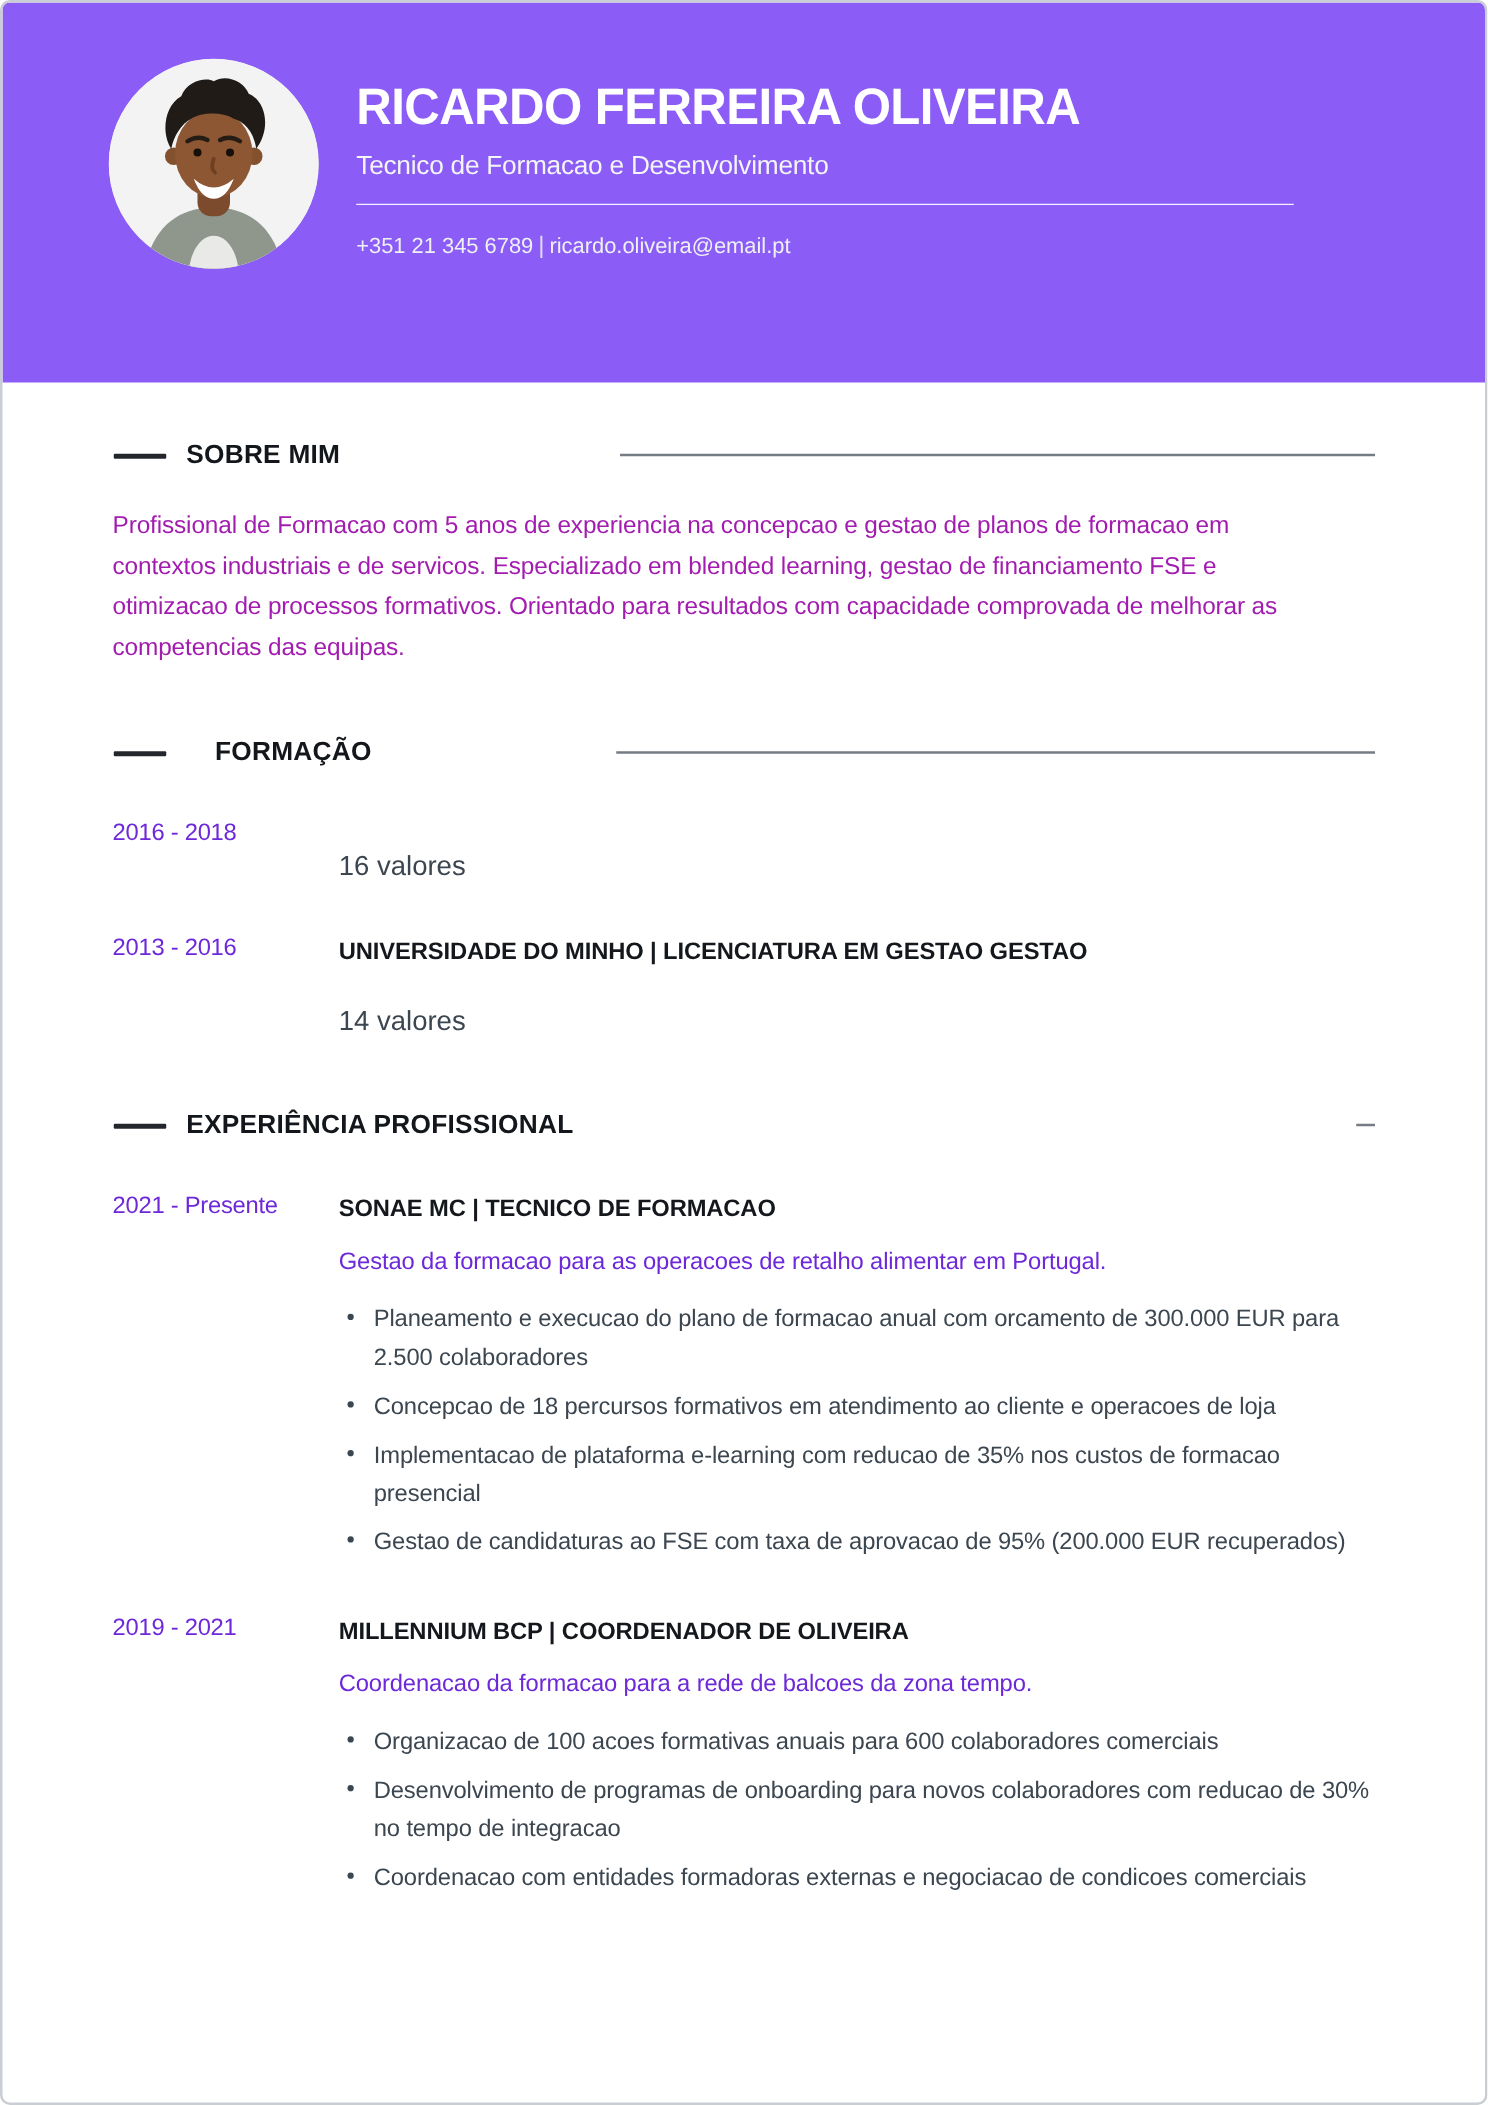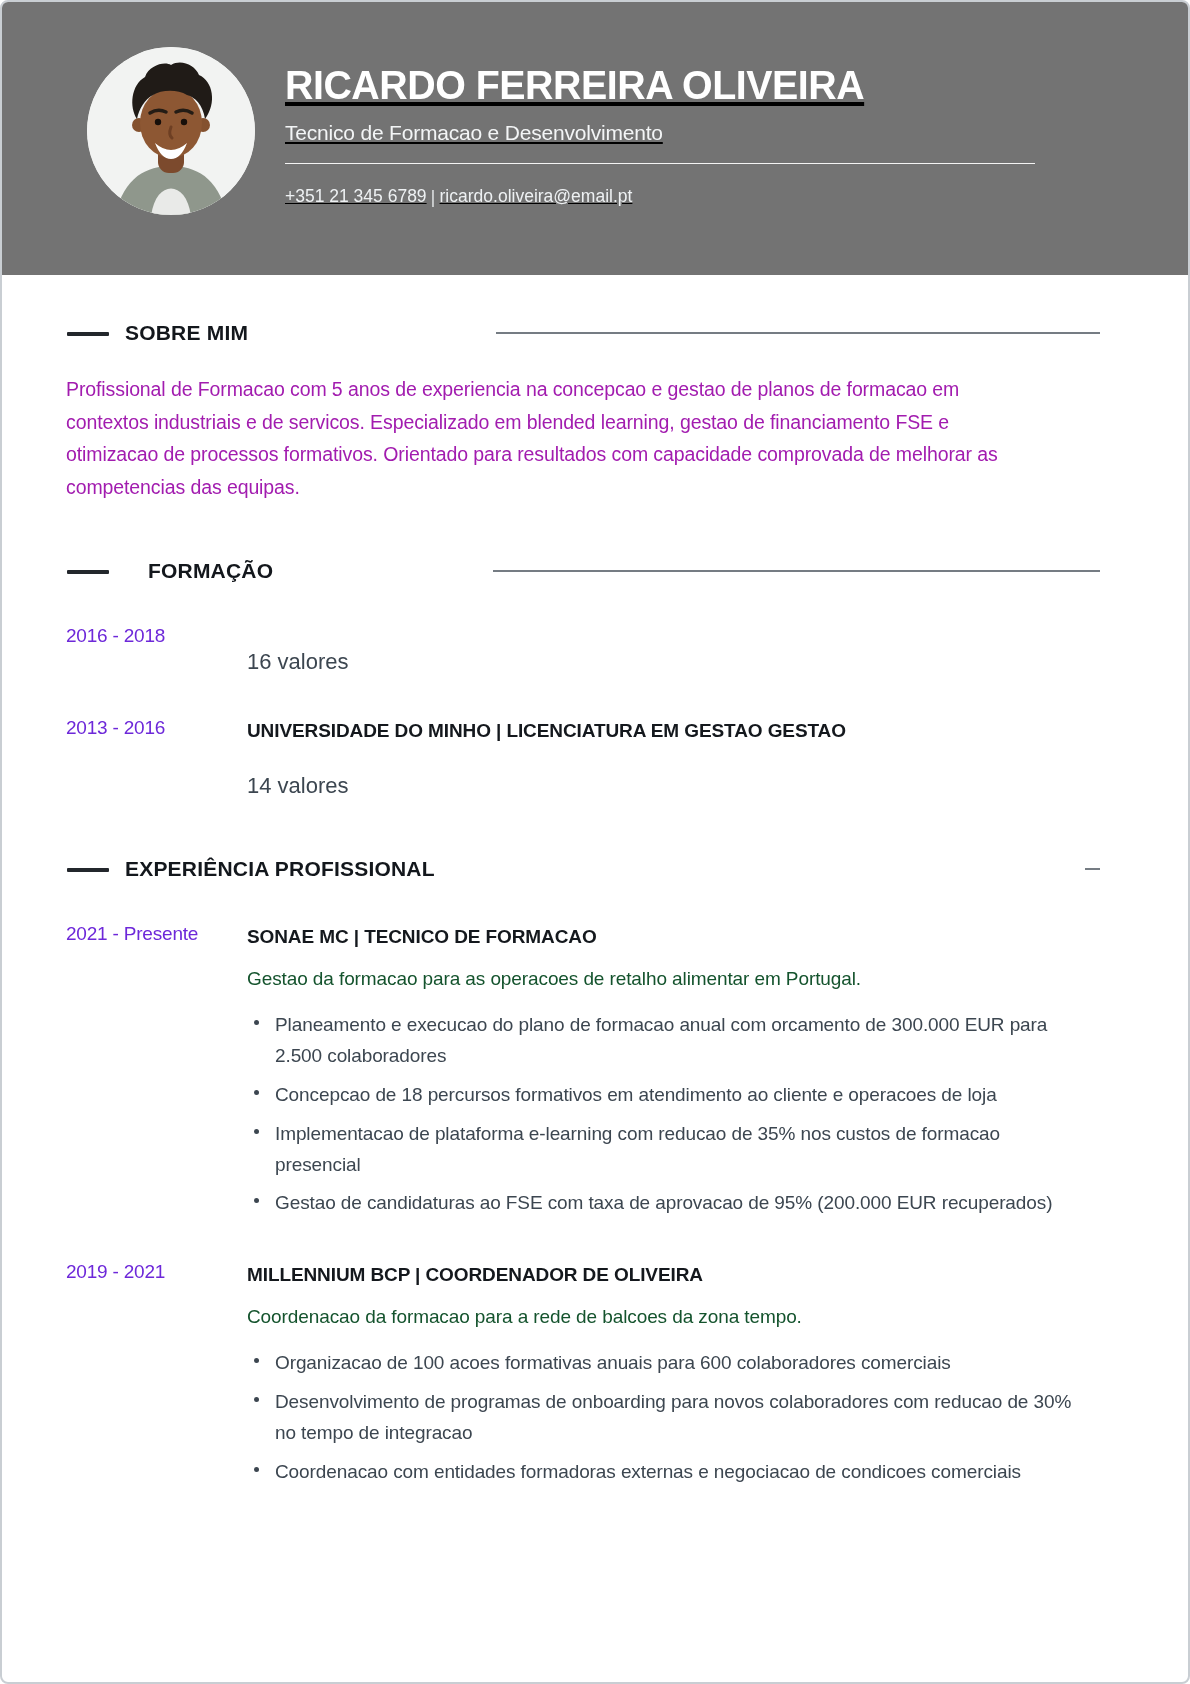--- a/index.html
+++ b/index.html
@@ -7,22 +7,22 @@
     width:1190px;height:1684px;position:relative;
     font-family:"Liberation Sans","DejaVu Sans",sans-serif;
     -webkit-font-smoothing:antialiased;
   }
   .page{
     position:absolute;inset:0;box-sizing:border-box;
     border:2px solid #c9ced3;border-radius:8px;background:#ffffff;overflow:hidden;
   }
   
   .header{
-    position:relative;height:273px;background:#737373;
-    box-sizing:border-box;padding:50px 90px 0 283px;text-decoration:underline;
+    position:relative;height:304px;background:#8b5cf6;
+    box-sizing:border-box;padding:50px 90px 0 283px;
   }
   .avatar{
     position:absolute;left:85px;top:45px;width:168px;height:168px;
     border-radius:50%;overflow:hidden;background:#f2f3f2;
   }
   .avatar svg{display:block;width:100%;height:100%;}
   .name{
     margin:10px 0 0;color:#ffffff;font-size:41px;font-weight:800;
     letter-spacing:-.5px;white-space:nowrap;
     transform:scaleX(.96);transform-origin:left center;
@@ -32,21 +32,21 @@
   }
   .header-rule{
     border:0;height:0;border-top:1.5px solid rgba(255,255,255,.92);
     margin:18px 0 0;width:750px;
   }
   .contact{
     margin-top:22px;color:#eef1f3;font-size:17.5px;display:flex;gap:4px;
   }
   .contact .sep{opacity:.85;font-size:19px;}
   
-  .main{padding:0 88px 40px 64px;color:#3c4650;}
+  .main{padding:0 88px 40px 88px;color:#3c4650;}
   .heading-row{display:flex;align-items:center;}
   .dash{width:42px;height:4px;background:#23272c;border-radius:1px;flex:none;margin:2px 16px 0 1px;}
   .section-title{
     margin:0;font-size:21px;font-weight:800;color:#13171c;letter-spacing:.2px;white-space:nowrap;
   }
   .rule{height:2px;background:#757c83;margin-left:auto;align-self:center;}
   .rule-about{width:604px;}
   .rule-education{width:607px;}
   .rule-experience{width:15px;}
   .section-about .heading-row{margin-top:46px;}
@@ -55,21 +55,21 @@
   .about-text{
     margin:28px 0 0;font-size:19.5px;line-height:1.67;max-width:935px;color:#a21caf;letter-spacing:-.1px;
   }
   .entry{display:grid;grid-template-columns:162px 1fr;column-gap:19px;margin-top:40px;}
   .entry-dates{font-size:19px;color:#6d28d9;letter-spacing:-.2px;padding-top:2px;}
   .entry-title{
     font-size:19px;font-weight:700;color:#14181d;line-height:1.68;letter-spacing:-.1px;margin:0;
   }
   .entry-title.edu{max-width:712px;}
   .entry-detail{margin-top:26px;font-size:22px;color:#3c4650;}
-  .entry-desc{margin-top:11px;font-size:19px;line-height:1.6;color:#14532d;letter-spacing:-.1px;}
+  .entry-desc{margin-top:11px;font-size:19px;line-height:1.6;color:#6d28d9;letter-spacing:-.1px;}
   ul.bullets{margin:16px 0 0;padding:0 0 0 28px;list-style:none;}
   ul.bullets li{
     position:relative;margin-top:8px;font-size:19px;line-height:1.62;
     max-width:805px;color:#3c4650;letter-spacing:-.1px;
   }
   ul.bullets li::before{
     content:'';position:absolute;left:-21px;top:10px;width:5px;height:5px;
     border-radius:50%;background:#3c4650;
   }
 </style>

